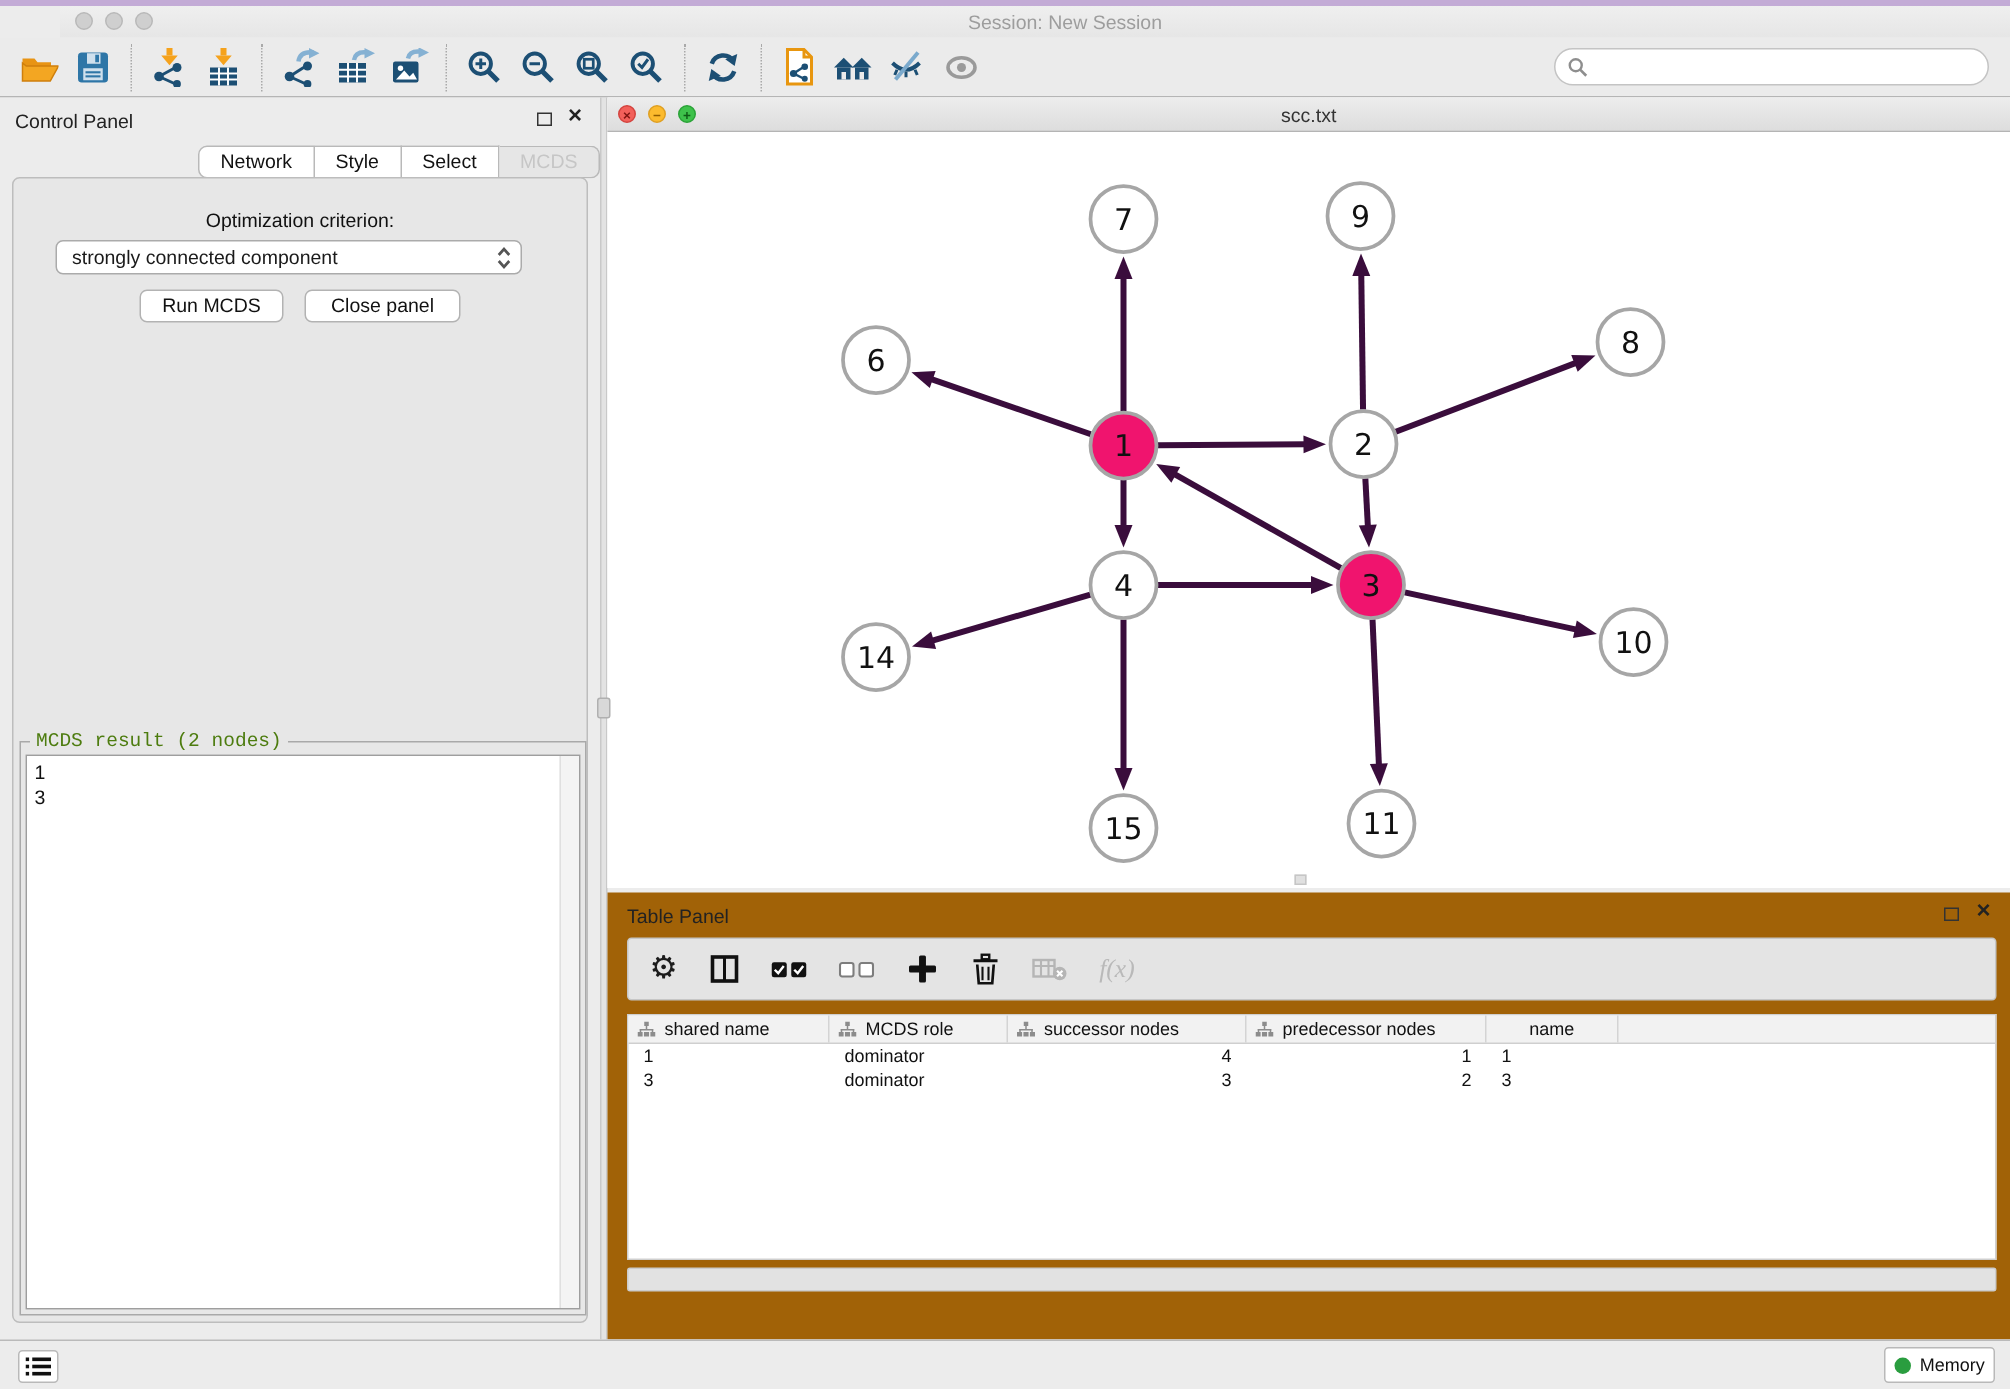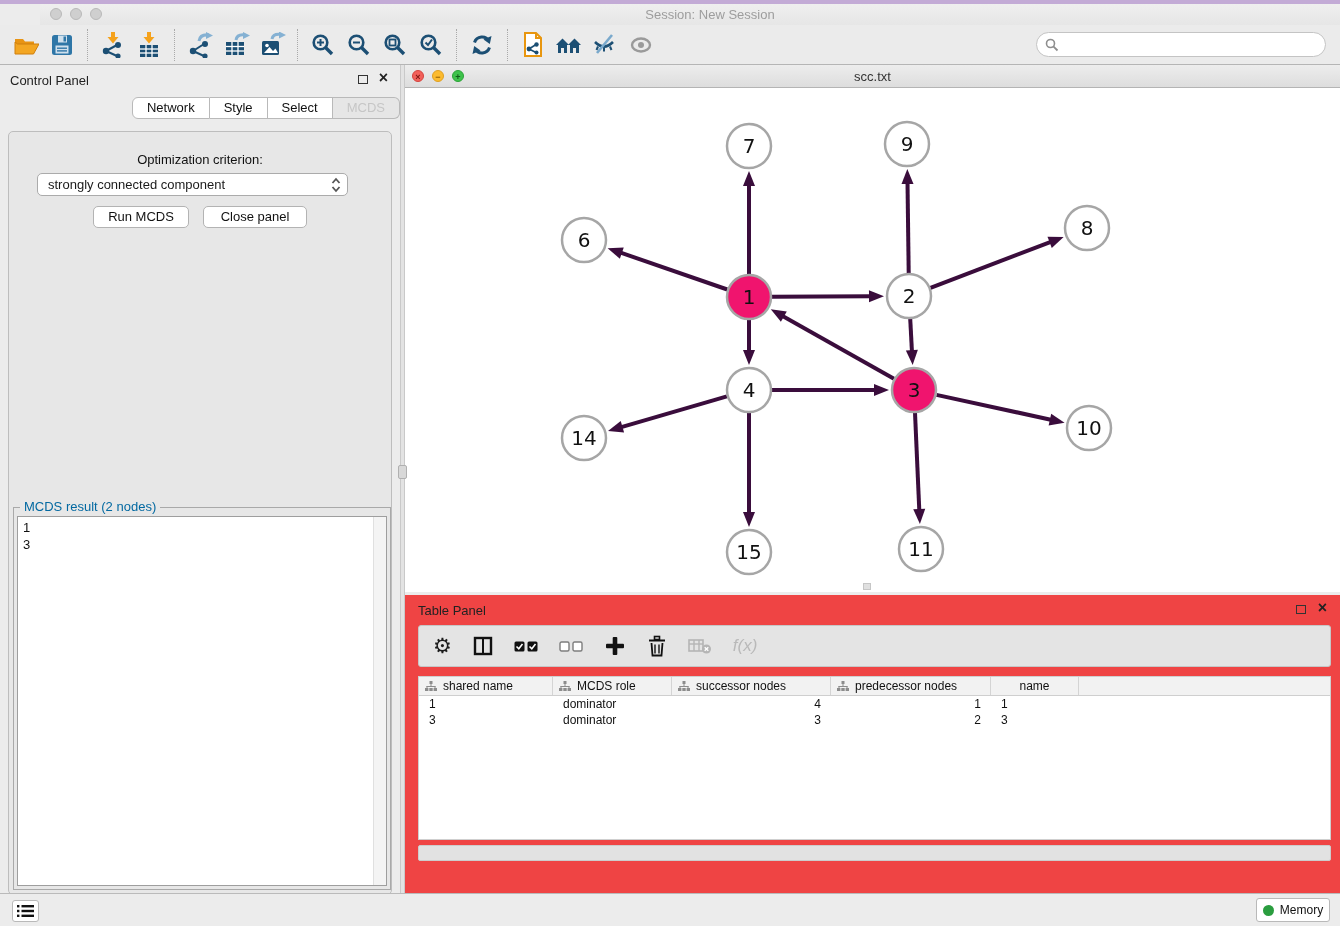--- a/index.html
+++ b/index.html
@@ -29,51 +29,51 @@
   .panel-title { position:absolute; left:10px; top:8px; font-size:13px; color:#222; }
   .float-ic { position:absolute; width:10px; height:9px; border:1.5px solid #333; top:10px; }
   .close-ic { position:absolute; top:4px; font-size:16px; font-weight:700; color:#222; line-height:18px; }
 
   .cp-tabs { position:absolute; top:32px; left:0; width:100%; display:flex; justify-content:flex-end; }
   .seg-tab { border:1px solid #b9b9b9; border-left:none; background:#fff; height:22px; line-height:20px; padding:0 14px; font-size:13px; color:#111; }
   .seg-tab:first-child { border-left:1px solid #b9b9b9; border-radius:6px 0 0 6px; }
   .seg-tab:last-child { border-radius:0 6px 6px 0; }
   .seg-tab.selected { background:#e6e6e6; color:#c6c6c6; }
 
-  .cp-content { position:absolute; left:8px; top:66px; width:384px; height:764px; background:#e7e7e7; border:1px solid #bdbdbd; border-radius:5px; }
+  .cp-content { position:absolute; left:8px; top:53px; width:384px; height:764px; background:#e7e7e7; border:1px solid #bdbdbd; border-radius:5px; }
   .opt-label { position:absolute; top:20px; width:100%; text-align:center; font-size:13px; color:#111; }
   .dropdown { position:absolute; left:28px; top:41px; width:311px; height:23px; background:#fff; border:1px solid #ababab; border-radius:5px; display:flex; align-items:center; padding:0 6px 0 10px; }
   .dropdown .dd-label { flex:1; font-size:13px; }
   .btn { position:absolute; height:22px; background:#fff; border:1px solid #b3b3b3; border-radius:5px; font-size:13px; text-align:center; line-height:20px; color:#111; }
   .btn-run { left:84px; top:74px; width:96px; }
   .btn-close { left:194px; top:74px; width:104px; }
 
   .result-fieldset { position:absolute; left:4px; top:375px; width:378px; height:383px; border:1px solid #a9a9a9; }
-  .result-legend { position:absolute; top:-9px; left:6px; background:#e7e7e7; padding:0 4px; font-size:13px; color:#0369a1; }
+  .result-legend { position:absolute; top:-9px; left:6px; background:#e7e7e7; padding:0 4px; font-size:13px; color:#4d7c0f;font-family:Liberation Mono, monospace; }
   .result-area { position:absolute; left:3px; top:8px; right:3px; bottom:3px; background:#fff; border:1px solid #9e9e9e; }
   .result-text { position:absolute; left:5px; top:2px; white-space:pre; font-size:13px; line-height:17px; color:#111; }
   .result-scroll { position:absolute; right:0; top:0; width:13px; height:100%; background:#f4f4f4; border-left:1px solid #e0e0e0; }
 
   
   .net-frame { position:absolute; left:405px; top:65px; width:935px; height:527px; background:#fff; }
   .net-titlebar { position:absolute; top:0; left:0; width:100%; height:23px; background:linear-gradient(#ededed,#dddddd); border-bottom:1px solid #b4b4b4; }
   .nt-light { position:absolute; top:5px; width:12px; height:12px; border-radius:50%; font-size:9px; font-weight:700; text-align:center; line-height:12px; }
   .nt-red   { left:7px;  background:#f2605a; border:1px solid #d4443f; color:#7e1410; }
   .nt-yel   { left:27px; background:#fcbb2e; border:1px solid #dfa023; color:#915d00; }
   .nt-grn   { left:47px; background:#3ec24b; border:1px solid #2ba338; color:#0f5d17; }
   .net-title { position:absolute; top:4px; width:100%; text-align:center; font-size:13px; color:#333; }
   .net-canvas { position:absolute; top:23px; left:0; width:935px; height:504px; background:#fff; }
   .frame-grip { position:absolute; left:458px; bottom:2px; width:8px; height:7px; background:#e0e0e0; border:1px solid #c6c6c6; }
 
   
-  .table-panel { position:absolute; left:405px; top:595px; width:935px; height:298px; background:#ef4444; }
+  .table-panel { position:absolute; left:405px; top:595px; width:935px; height:298px; background:#a16207; }
   .tp-toolbar { position:absolute; left:13px; top:30px; width:913px; height:42px; background:#e4e4e4; border:1px solid #c6c6c6; border-radius:3px; display:flex; align-items:center; padding-left:14px; gap:21px; }
   .tp-ic { display:flex; align-items:center; justify-content:center; height:26px; }
   .gear-glyph { font-size:21px; color:#1c1c1c; line-height:22px; }
-  .fx-glyph { font-family:Liberation Sans, sans-serif; font-style:italic; font-size:17px; color:#b9b9b9;text-align:right; }
+  .fx-glyph { font-family:Liberation Serif, serif; font-style:italic; font-size:17px; color:#b9b9b9;text-align:right; }
   .pair { display:flex; gap:2px; }
 
   .tp-table { position:absolute; left:13px; top:81px; width:913px; height:164px; background:#fff; border:1px solid #cfcfcf; }
   .tp-thead { display:flex; height:19px; background:#f2f2f2; border-bottom:1px solid #cfcfcf; }
   .th { display:flex; align-items:center; border-right:1px solid #d4d4d4; font-size:12px; color:#111; padding:0 6px; gap:6px; }
   .th.center { justify-content:center; }
   .tp-row { display:flex; height:16px; }
   .td { font-size:12px; color:#111; padding:0 10px; line-height:16px; white-space:nowrap; overflow:hidden; }
   .td.right { text-align:right; }
 

